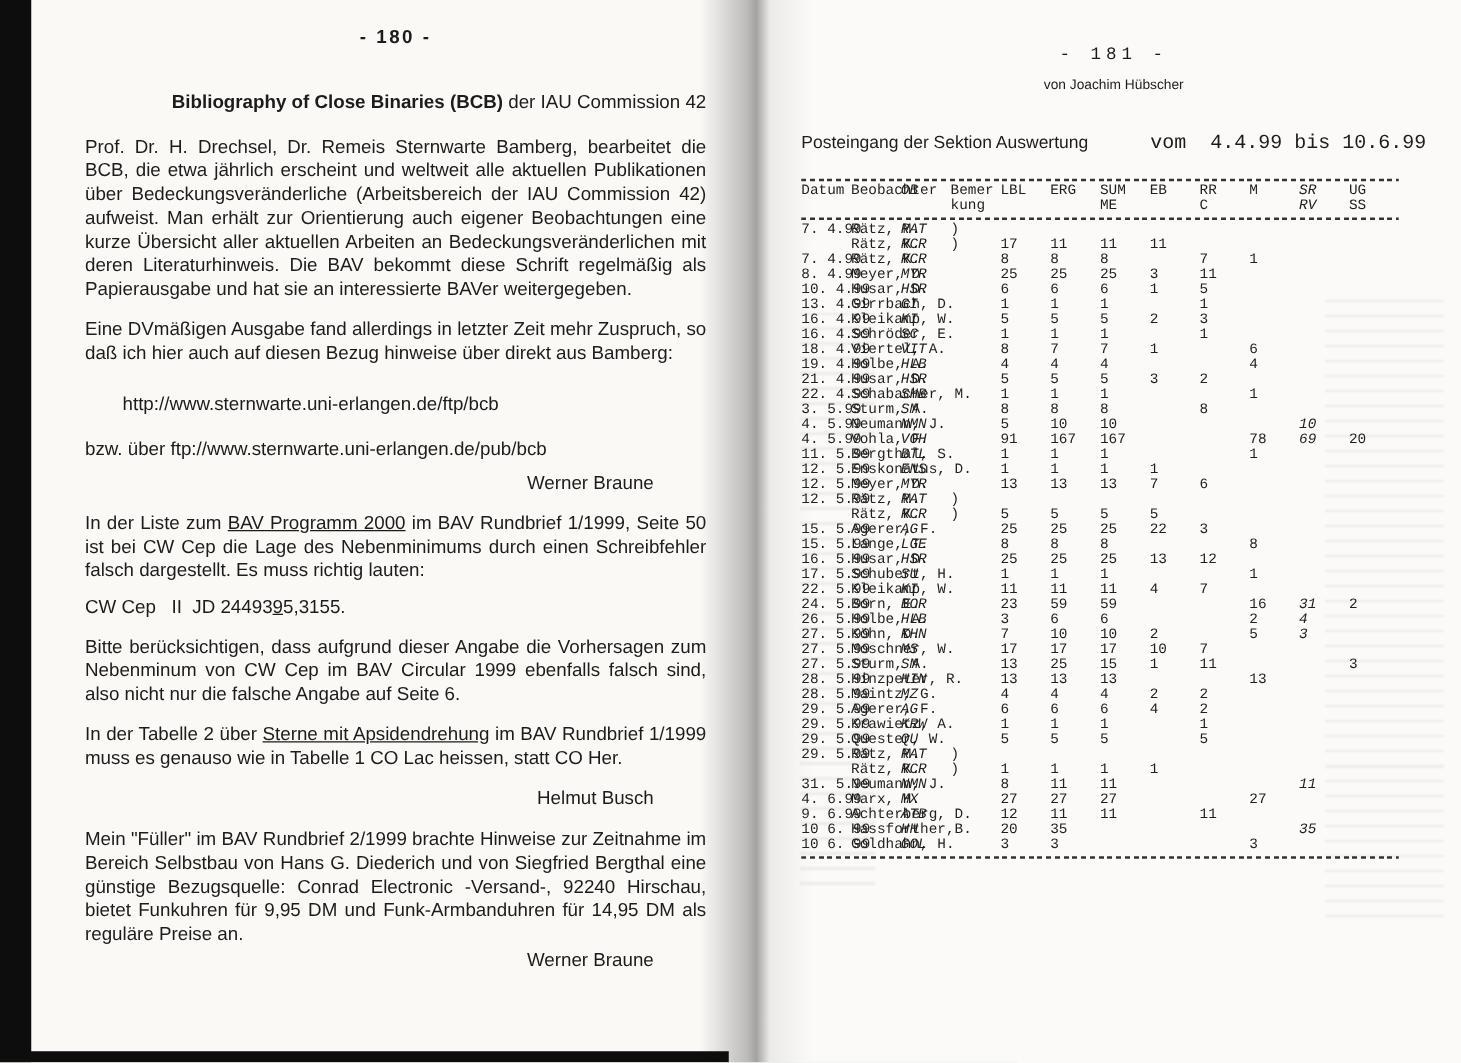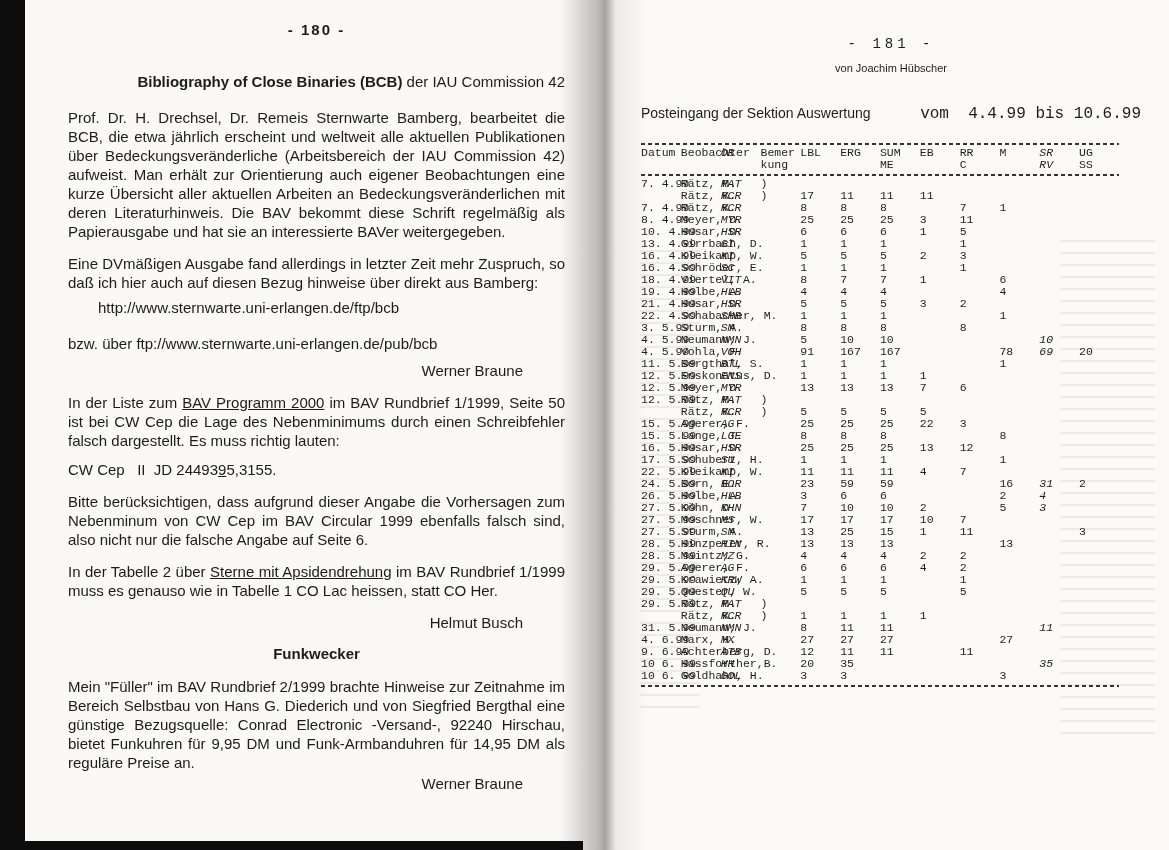--- a/index.html
+++ b/index.html
@@ -15,21 +15,21 @@
   .page-right{left:640px;width:529px;background:#fbfaf8;}
   
   .bleed{position:absolute;opacity:.08;filter:blur(.7px);
          background:repeating-linear-gradient(180deg,#444 0 2px,transparent 2px 12px);}
   
   .lp{position:absolute;left:43px;top:20px;width:497px;font-size:15px;line-height:19px;}
   .pageno-l{text-align:center;letter-spacing:2px;font-weight:bold;}
   .doc-title{margin-top:33px;text-align:right;}
   .para{margin-top:13px;text-align:justify;}
   .para.first{margin-top:17px;}
-  .url-line{margin-top:6px;}
+  .url-line{margin-top:22px;}
   .url-indent{margin-left:30px;}
   .sig{margin-top:8px;text-align:right;padding-right:42px;}
   .sec-head{margin-top:10px;text-align:center;font-weight:bold;}
   .cw-line{margin-top:10px;white-space:pre;}
   .u{text-decoration:underline;}
   b{font-weight:bold;}
   
   .rp{position:absolute;left:1px;top:0;width:500px;}
   .pageno-r{padding-top:36px;text-align:center;font-family:"Liberation Mono", monospace;
             font-size:14px;letter-spacing:4px;}
@@ -88,21 +88,20 @@
       <div class="para"><span>In der Liste zum </span><span class="u">BAV Programm 2000</span><span> im BAV Rundbrief 1/1999, Seite 50 ist bei CW Cep die Lage des Nebenminimums durch einen Schreibfehler falsch dargestellt. Es muss richtig lauten:</span></div>
 
       <div class="cw-line"><span>CW Cep   II  JD 24493</span><span class="u">9</span><span>5,3155.</span></div>
 
       <div class="para">Bitte berücksichtigen, dass aufgrund dieser Angabe die Vorhersagen zum Nebenminum von CW Cep im BAV Circular 1999 ebenfalls falsch sind, also nicht nur die falsche Angabe auf Seite 6.</div>
 
       <div class="para"><span>In der Tabelle 2 über </span><span class="u">Sterne mit Apsidendrehung</span><span> im BAV Rundbrief 1/1999 muss es genauso wie in Tabelle 1  CO Lac heissen, statt CO Her.</span></div>
 
       <div class="sig" style="margin-top:13px;">Helmut Busch</div>
 
-      <div class="sec-head" style="margin-top:12px;">Funkwecker</div>
 
       <div class="para" style="margin-top:14px;">Mein "Füller" im BAV Rundbrief 2/1999 brachte Hinweise zur Zeitnahme im Bereich Selbstbau von Hans G. Diederich und von Siegfried Bergthal eine günstige Bezugsquelle: Conrad Electronic -Versand-, 92240 Hirschau, bietet Funkuhren für 9,95 DM und Funk-Armbanduhren für 14,95 DM als reguläre Preise an.</div>
 
       <div class="sig" style="margin-top:2px;">Werner Braune</div>
     </div>
   </div>
 
   <div class="page page-right">
     <div class="bleed" style="left:420px;top:240px;width:95px;height:500px;"></div>
     <div class="bleed" style="left:0px;top:250px;width:60px;height:460px;"></div>

